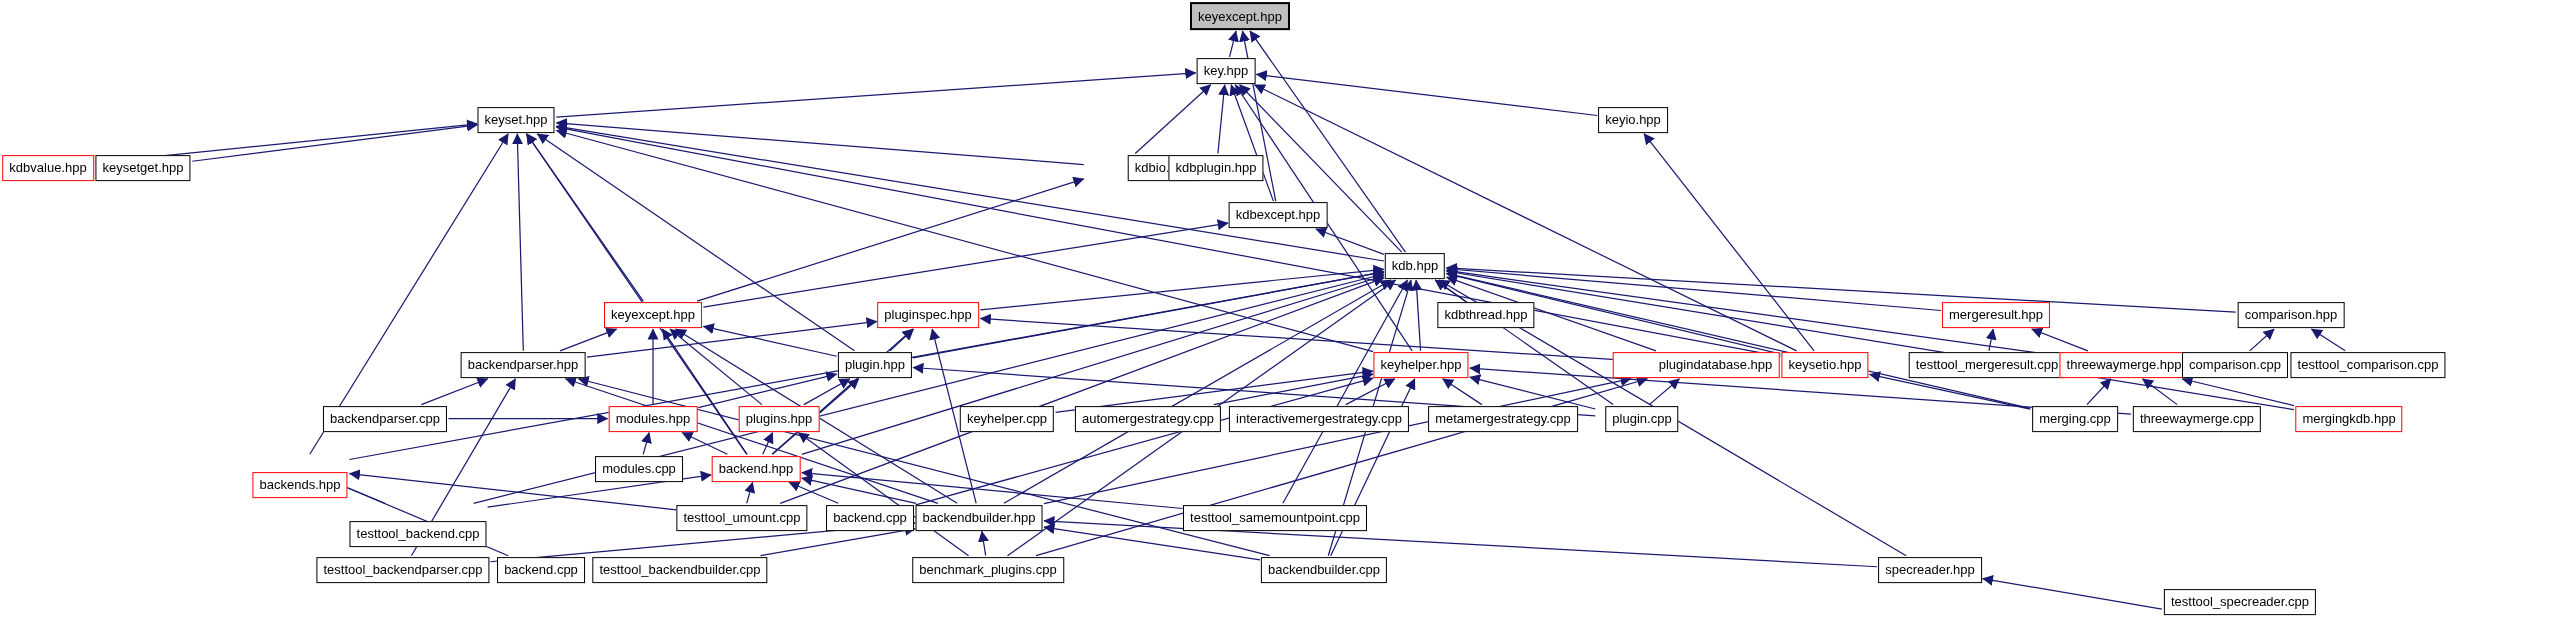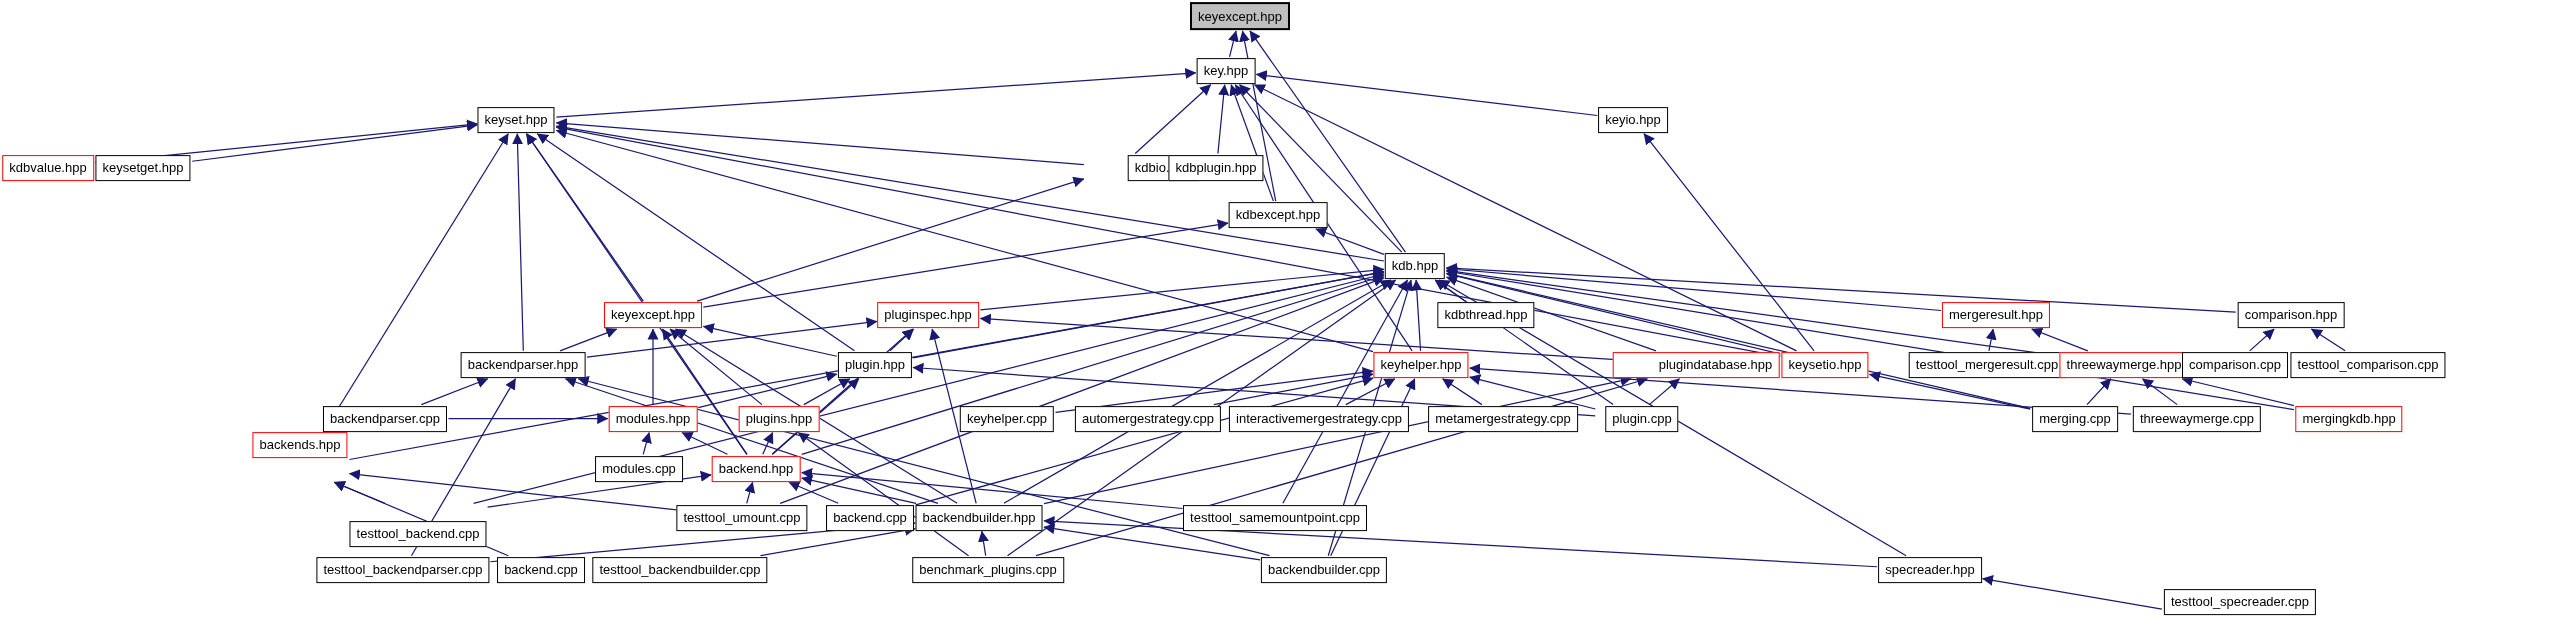--- a/index.html
+++ b/index.html
@@ -178,21 +178,21 @@
       <div class="node red" title="modules.hpp" style="left: 653px; top: 419px;">modules.hpp</div>
       <div class="node red" title="plugins.hpp" style="left: 779px; top: 419px;">plugins.hpp</div>
       <div class="node" title="keyhelper.cpp" style="left: 1007px; top: 419px;">keyhelper.cpp</div>
       <div class="node" title="automergestrategy.cpp" style="left: 1141px; top: 419px; margin-left: 7px;">automergestrategy.cpp</div>
       <div class="node" title="interactivemergestrategy.cpp" style="left: 1319px; top: 419px;">interactivemergestrategy.cpp</div>
       <div class="node" title="metamergestrategy.cpp" style="left: 1503px; top: 419px;">metamergestrategy.cpp</div>
       <div class="node" title="plugin.cpp" style="left: 1633px; top: 419px; margin-left: 9px;">plugin.cpp</div>
       <div class="node" title="merging.cpp" style="left: 2075px; top: 419px;">merging.cpp</div>
       <div class="node" title="threewaymerge.cpp" style="left: 2197px; top: 419px;">threewaymerge.cpp</div>
       <div class="node red" title="mergingkdb.hpp" style="left: 2349px; top: 419px;">mergingkdb.hpp</div>
-      <div class="node red" title="backends.hpp" style="left: 300px; top: 445px;">backends.hpp</div>
+      <div class="node red" title="backends.hpp" style="left: 300px; top: 485px;">backends.hpp</div>
       <div class="node" title="modules.cpp" style="left: 639px; top: 469px;">modules.cpp</div>
       <div class="node red" title="backend.hpp" style="left: 756px; top: 469px;">backend.hpp</div>
       <div class="node" title="testtool_backend.cpp" style="left: 418px; top: 518px; margin-top: 16px;">testtool_backend.cpp</div>
       <div class="node" title="testtool_umount.cpp" style="left: 742px; top: 518px;">testtool_umount.cpp</div>
       <div class="node" title="backend.cpp" style="left: 870px; top: 518px;">backend.cpp</div>
       <div class="node" title="backendbuilder.hpp" style="left: 979px; top: 518px;">backendbuilder.hpp</div>
       <div class="node" title="testtool_samemountpoint.cpp" style="left: 1275px; top: 518px;">testtool_samemountpoint.cpp</div>
       <div class="node" title="testtool_backendparser.cpp" style="left: 403px; top: 570px;">testtool_backendparser.cpp</div>
       <div class="node" title="backend.cpp" style="left: 541px; top: 570px;">backend.cpp</div>
       <div class="node" title="testtool_backendbuilder.cpp" style="left: 680px; top: 570px;">testtool_backendbuilder.cpp</div>

